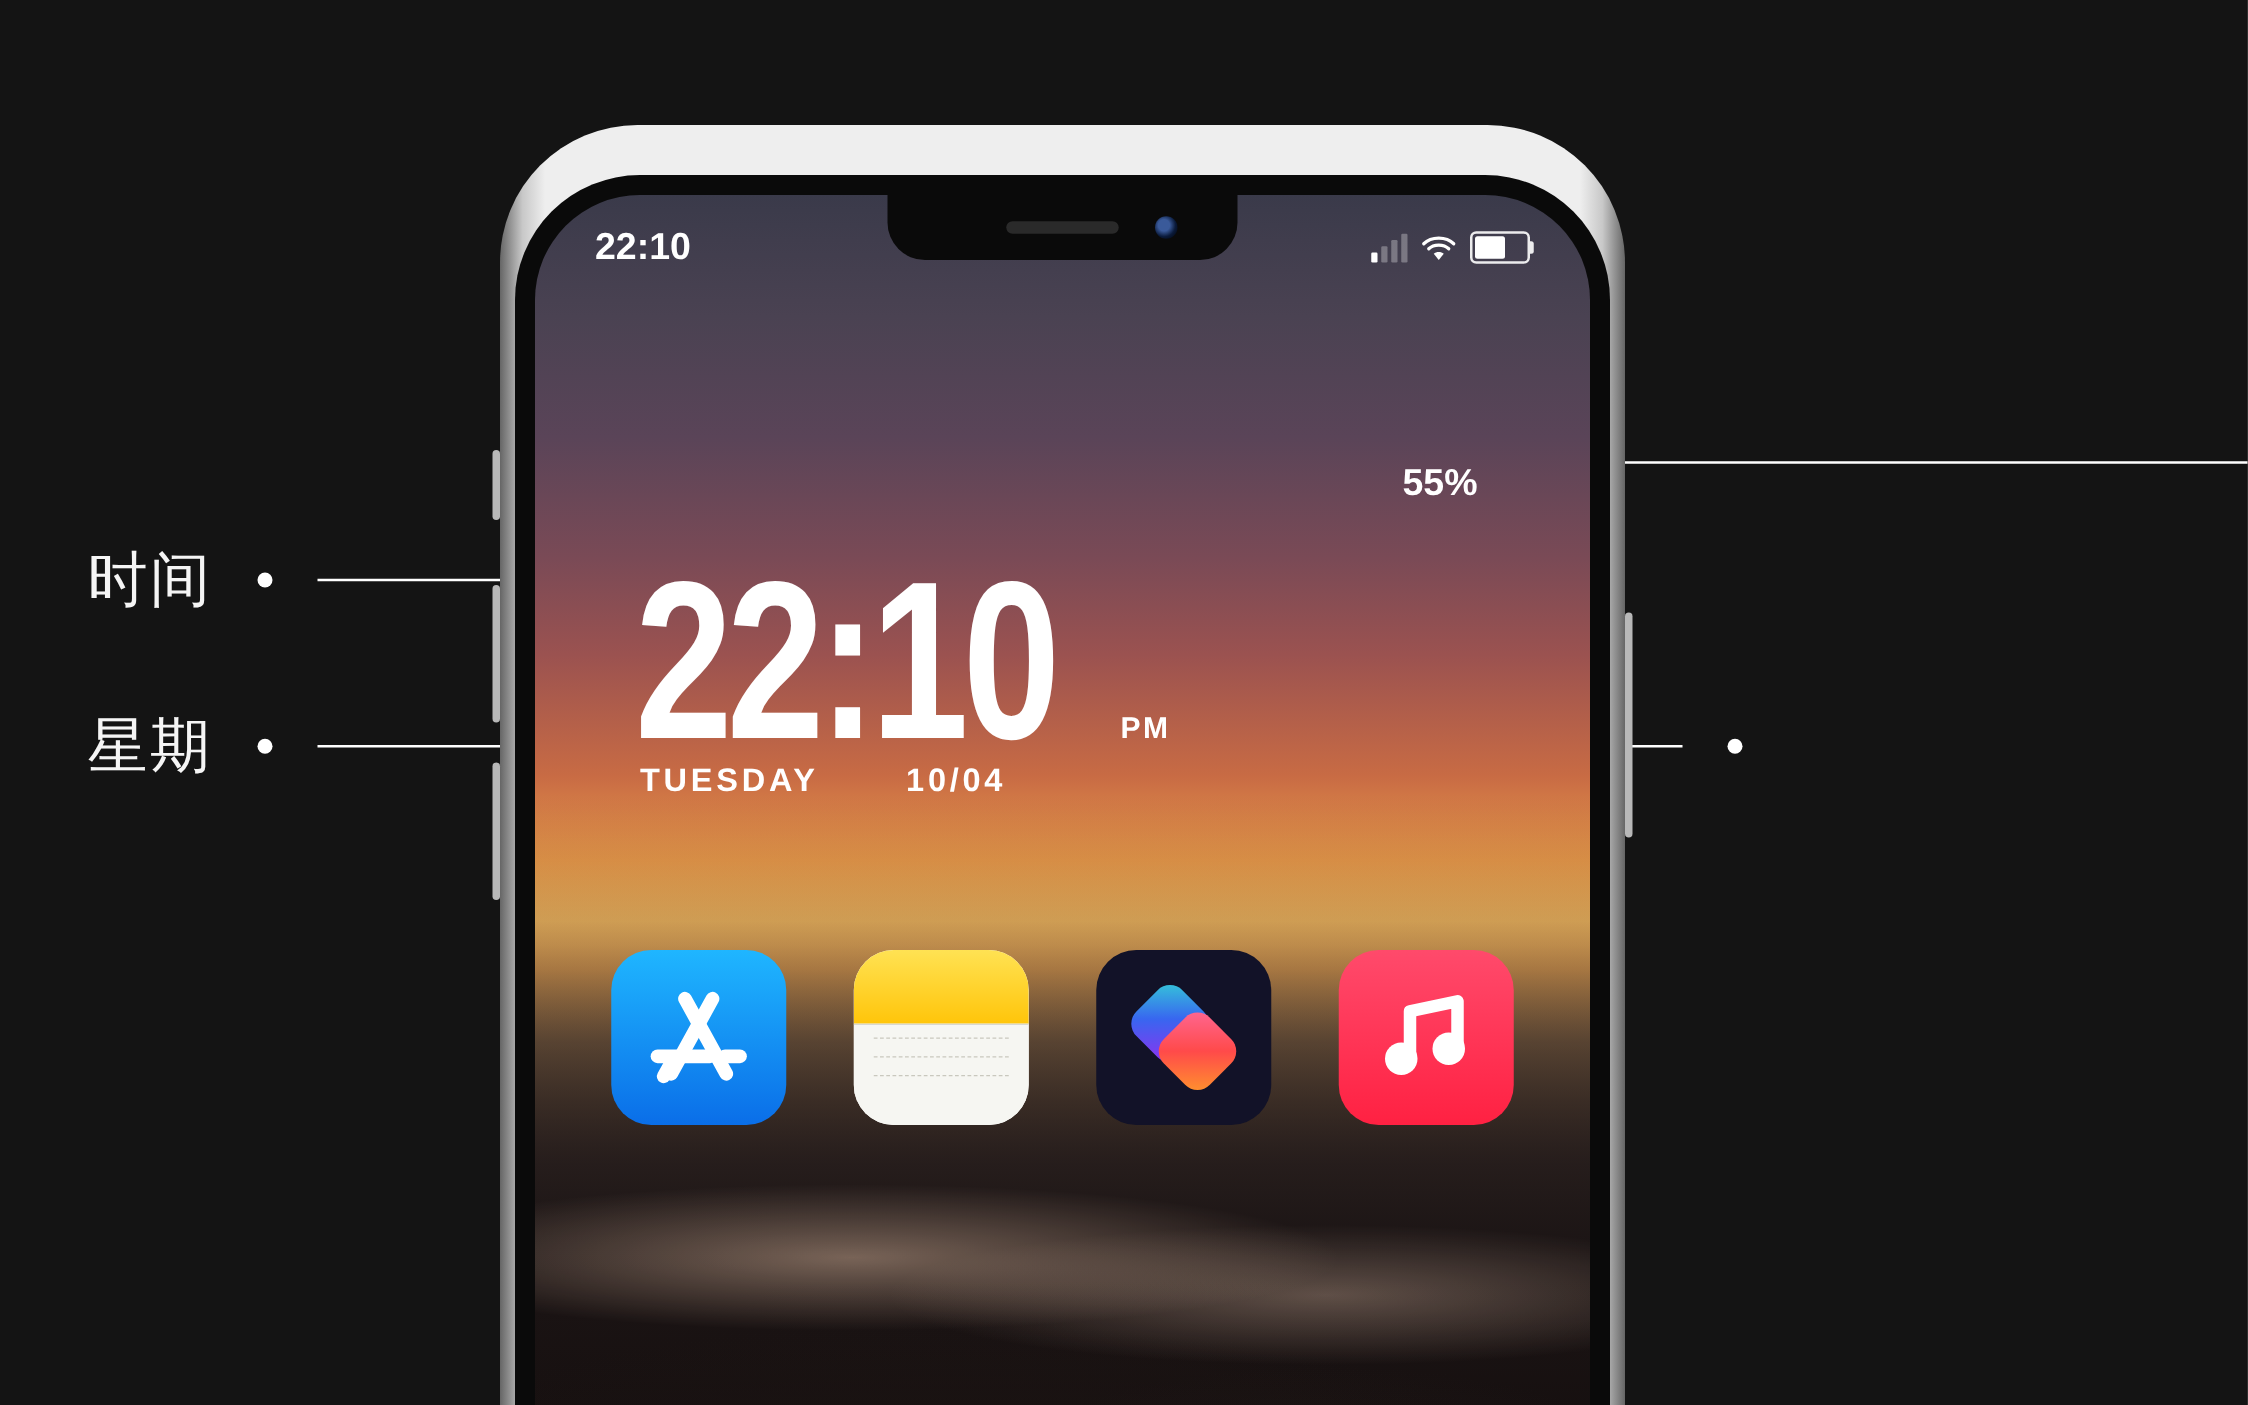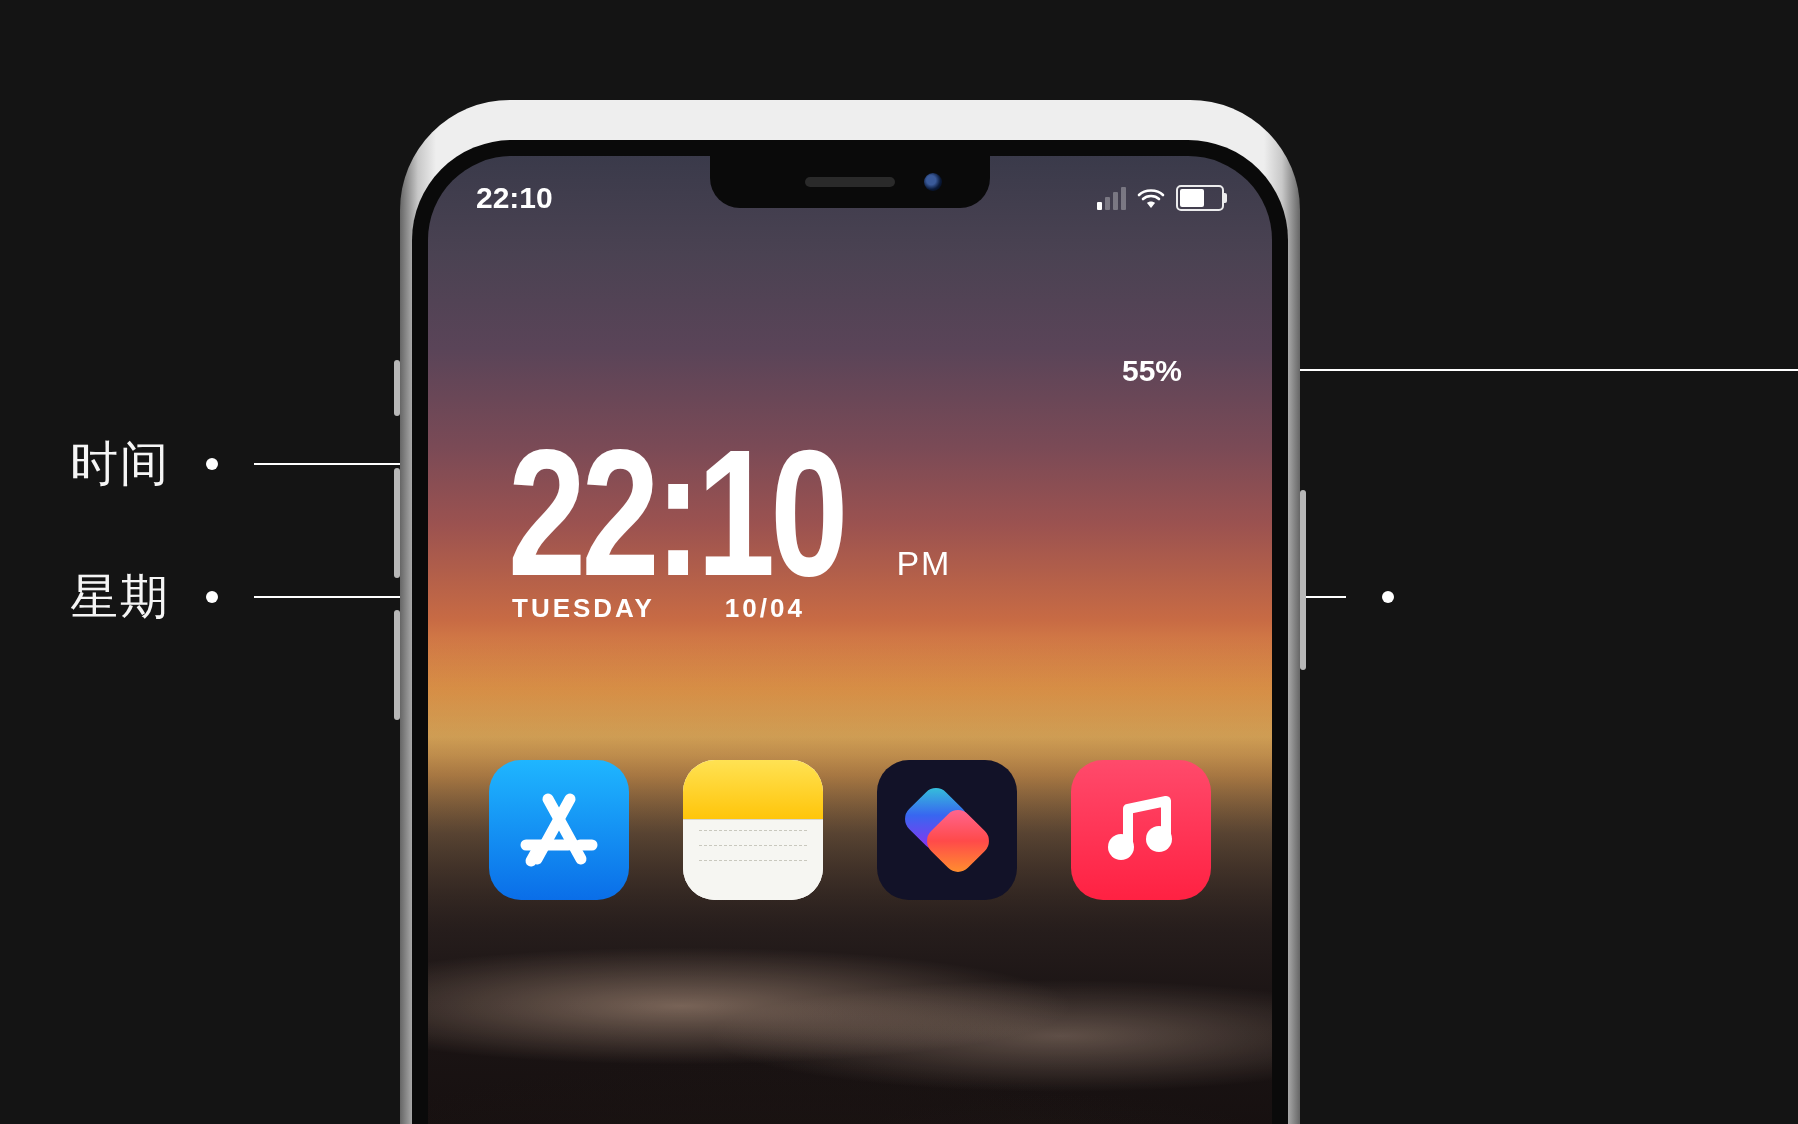--- a/index.html
+++ b/index.html
@@ -186,41 +186,41 @@
     position:absolute;
     left:2px; top:2px; bottom:2px;
     width: 55%;
     background:#fff;
     border-radius:2px;
   }
 
   
   .widget {
     position: absolute;
-    top: 280px;
+    top: 296px;
     left: 80px;
     right: 80px;
   }
   .w-time {
     display: flex;
     align-items: baseline;
     gap: 18px;
   }
   .w-time .big {
     font-size: 180px;
     font-weight: 700;
     letter-spacing: -6px;
     line-height: 0.85;
     font-family: "Arial Narrow", "Helvetica Neue Condensed", Arial, sans-serif;
     transform: scaleX(0.78);
     transform-origin: left;
   }
   .w-time .ampm {
-    font-size: 34px;
-    font-weight: 400;
+    font-size: 24px;
+    font-weight: 700;
     letter-spacing: 2px;
     margin-left: -60px;
   }
   .w-sub {
     display: flex;
     gap: 70px;
     font-size: 26px;
     font-weight: 600;
     letter-spacing: 3px;
     margin-top: 4px;

